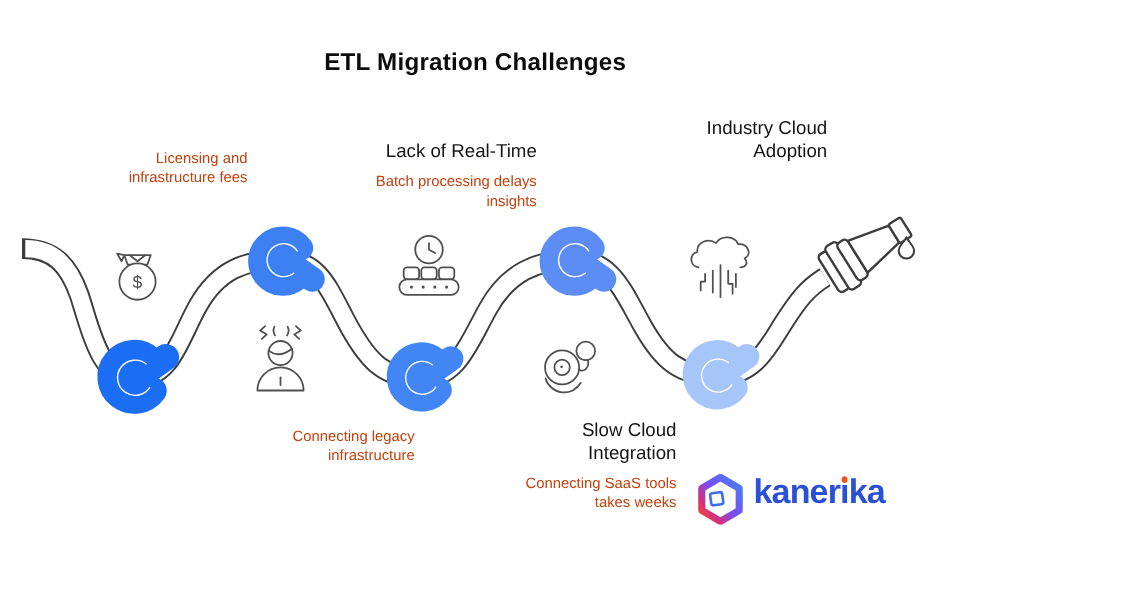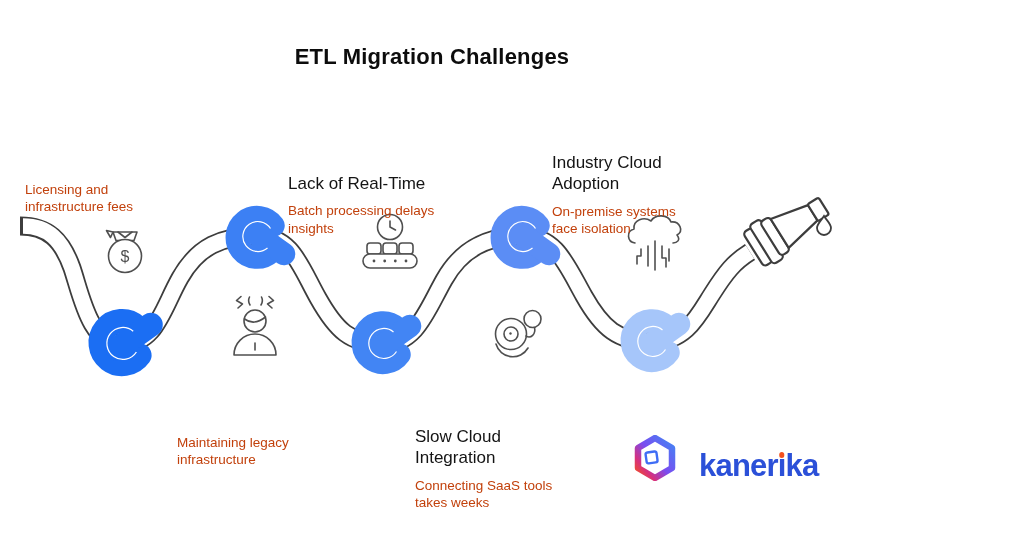--- a/index.html
+++ b/index.html
@@ -1,29 +1,29 @@
 <!DOCTYPE html>
 <html><head>
 <meta charset="utf-8">
 <style>
   html,body{margin:0;padding:0;background:#fff;}
   .stage{position:relative;width:1024px;height:558px;background:#ffffff;overflow:hidden;
          font-family:"Liberation Sans",sans-serif;color:#111;padding-left:18px;}
   .page-title{position:absolute;left:232px;top:44px;width:400px;text-align:center;
               font-size:22px;font-weight:700;color:#0c0c0c;letter-spacing:.2px;}
-  .challenge{position:absolute;text-align:left;margin-top:46px;}
+  .challenge{position:absolute;text-align:right;}
   .c-title{font-size:17px;font-weight:500;color:#141414;line-height:1.25;white-space:pre-line;}
   .c-desc{margin-top:8px;font-size:13.5px;color:#c2410c;line-height:1.28;white-space:pre-line;}
   .pos-0{left:25px;top:127px;width:200px;}
   .pos-1{left:177px;top:380px;width:200px;}
   .pos-2{left:288px;top:127px;width:200px;}
   .pos-3{left:415px;top:380px;width:200px;}
   .pos-4{left:552px;top:106px;width:200px;}
   svg.scene{position:absolute;left:0;top:0;}
-  .brand{position:absolute;left:634px;top:431px;display:flex;align-items:flex-end;gap:23px;height:50px;}
+  .brand{position:absolute;left:634px;top:431px;display:flex;align-items:flex-start;gap:9px;height:50px;}
   .brand-text{font-size:31px;font-weight:700;color:#2b50d8;letter-spacing:-0.8px;line-height:1;}
   .i-wrap{position:relative;display:inline-block;}
   .i-wrap::after{content:'';position:absolute;left:50%;transform:translateX(-50%);top:2px;
                  width:5.5px;height:5.5px;border-radius:50%;background:#f4511e;}
 </style>
 </head>
 <body>
 
 <div class="stage">
 
@@ -108,39 +108,37 @@
     </g>
 
     <path d="M 824 216 c 3.5 5.5 7 8 7 12 a 7 7 0 1 1 -14 0 c 0 -4 3.5 -6.5 7 -12 z" fill="#ffffff" stroke="#3d3d3d" stroke-width="1.8"></path>
   </svg>
 
   <div class="challenge pos-0">
     <div class="c-desc">Licensing and
 infrastructure fees</div>
   </div>
   <div class="challenge pos-1">
-    <div class="c-desc">Maintaining legacy
+    <div class="c-desc">Connecting legacy
 infrastructure</div>
   </div>
   <div class="challenge pos-2">
     <div class="c-title">Lack of Real-Time</div>
     <div class="c-desc">Batch processing delays
 insights</div>
   </div>
   <div class="challenge pos-3">
     <div class="c-title">Slow Cloud
 Integration</div>
     <div class="c-desc">Connecting SaaS tools
 takes weeks</div>
   </div>
   <div class="challenge pos-4">
     <div class="c-title">Industry Cloud
 Adoption</div>
-    <div class="c-desc">On-premise systems
-face isolation</div>
   </div>
 
   <div class="brand">
     <svg width="42" height="46" viewBox="0 0 42 46">
       <defs>
         <linearGradient id="cubeG" x1="0" y1="1" x2="1" y2="0">
           <stop offset="0" stop-color="#f4511e"></stop>
           <stop offset="0.22" stop-color="#d6307e"></stop>
           <stop offset="0.5" stop-color="#7a4cf0"></stop>
           <stop offset="1" stop-color="#4285f4"></stop>

